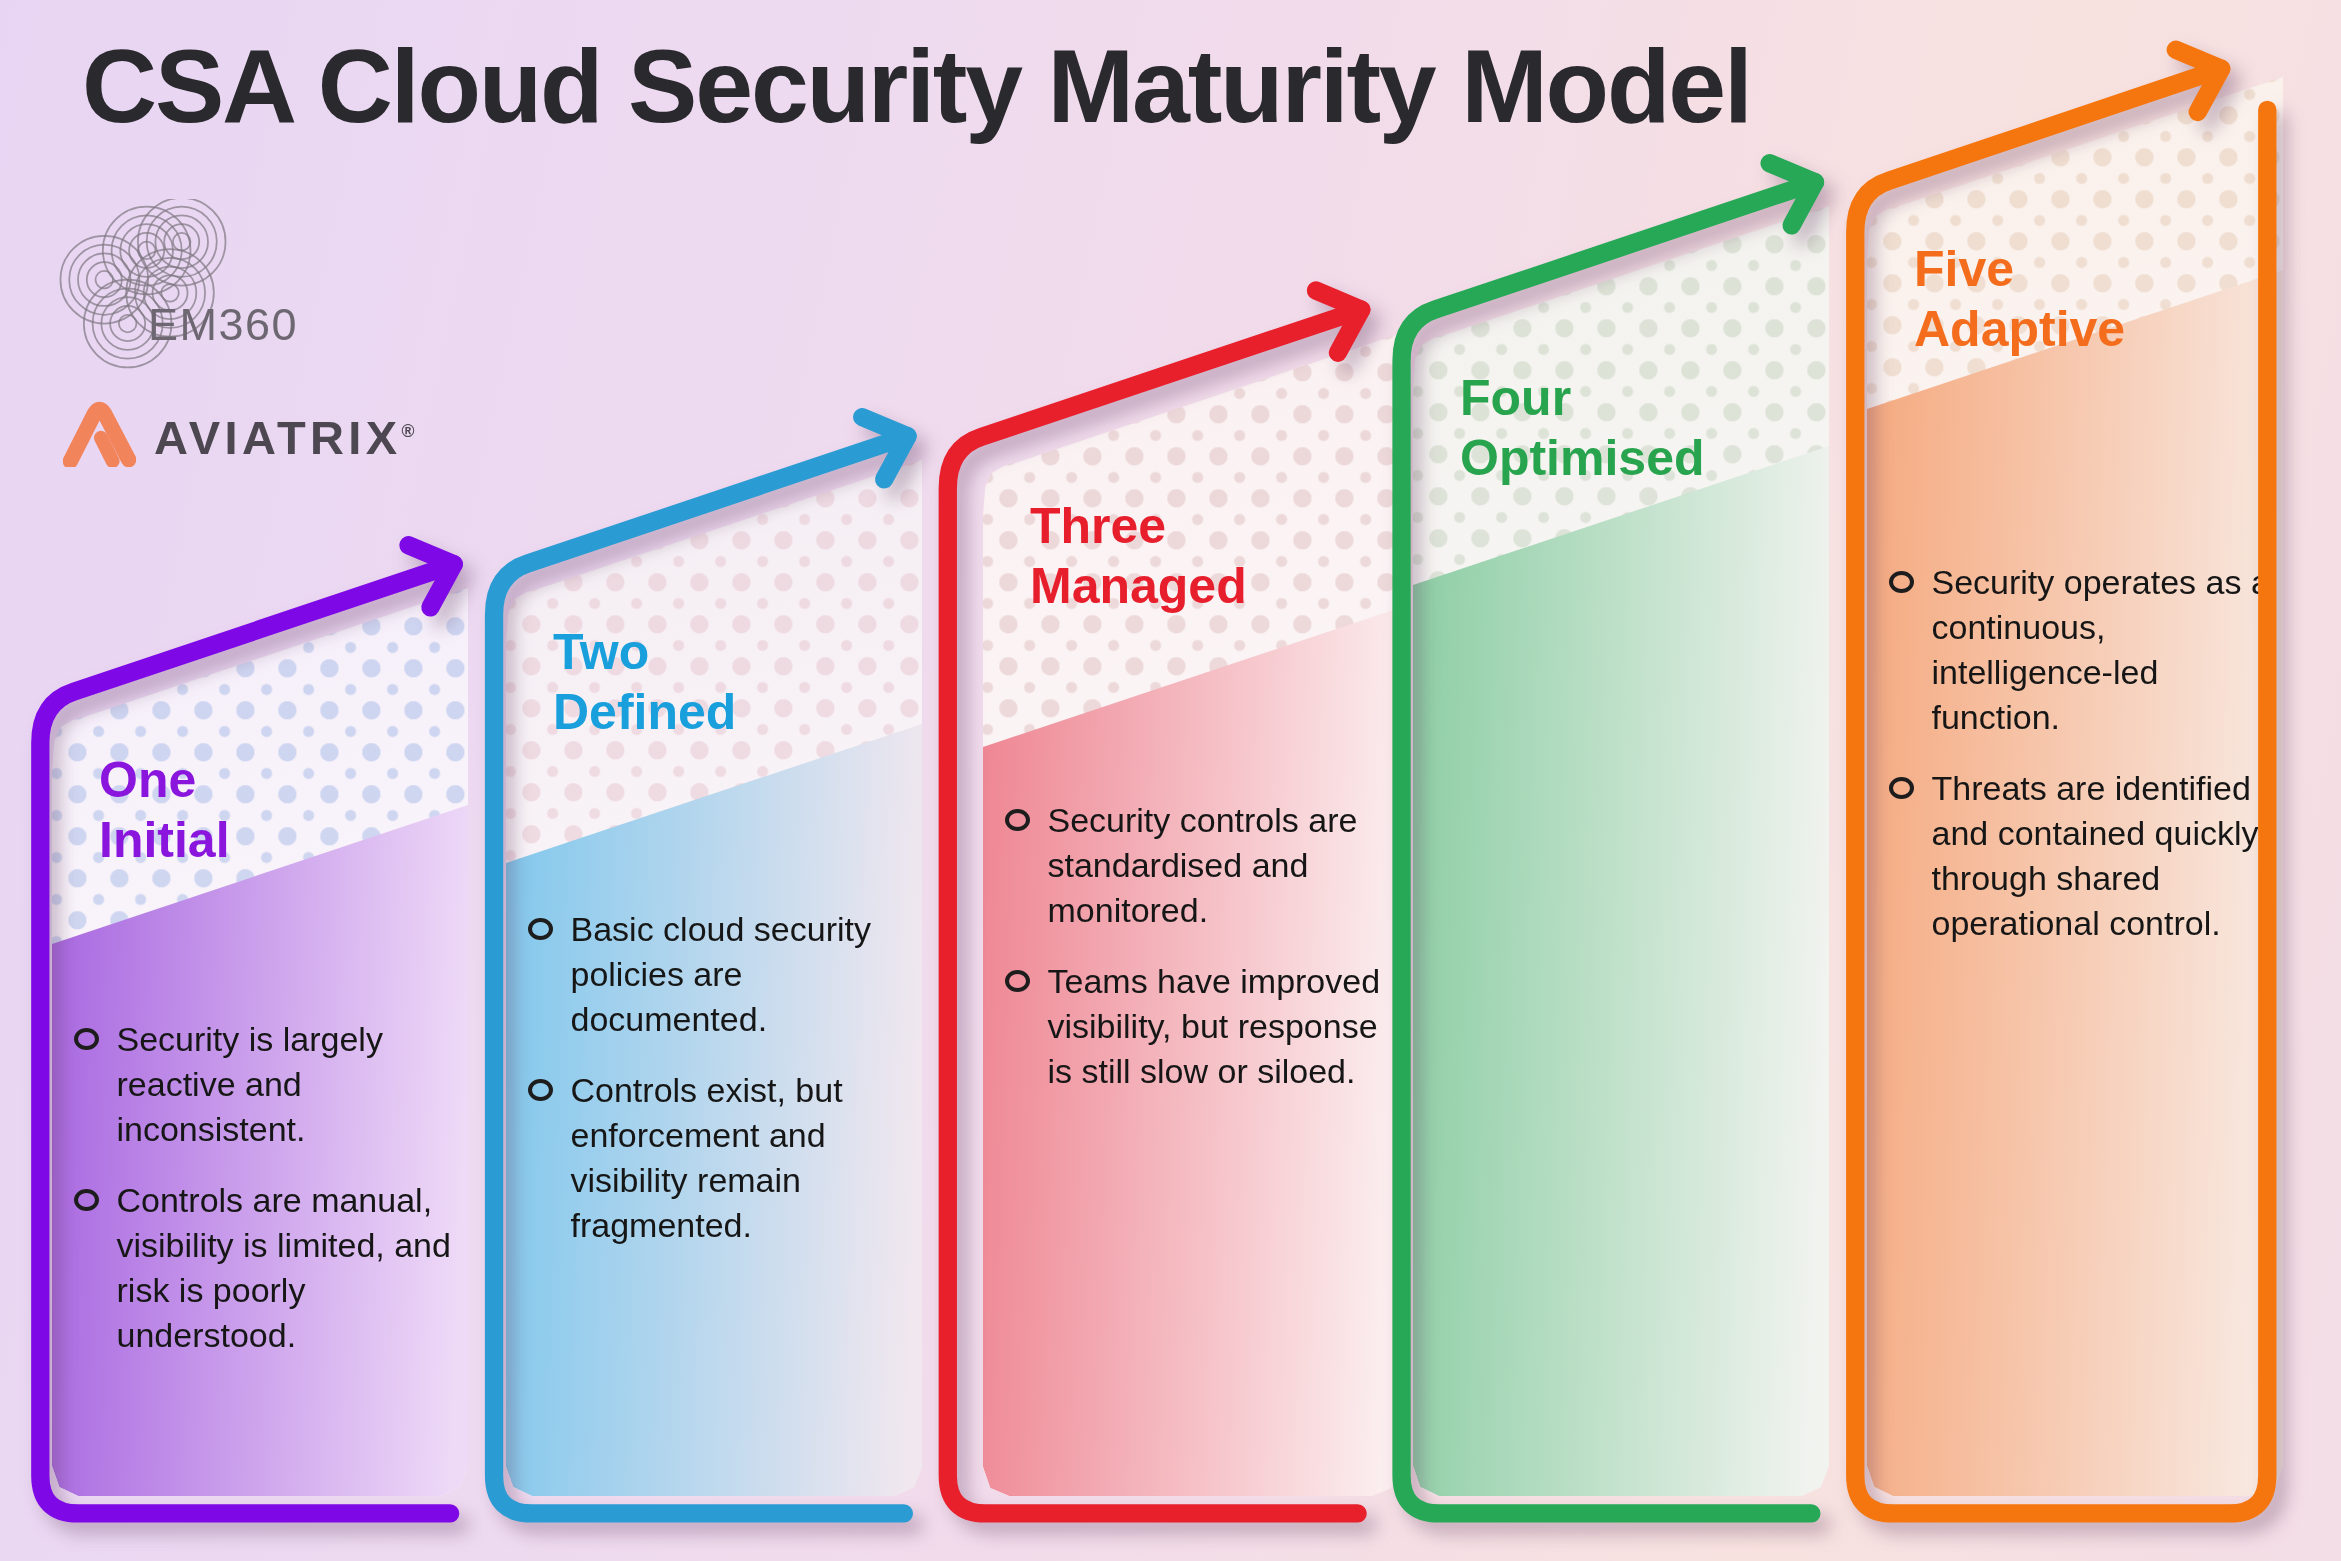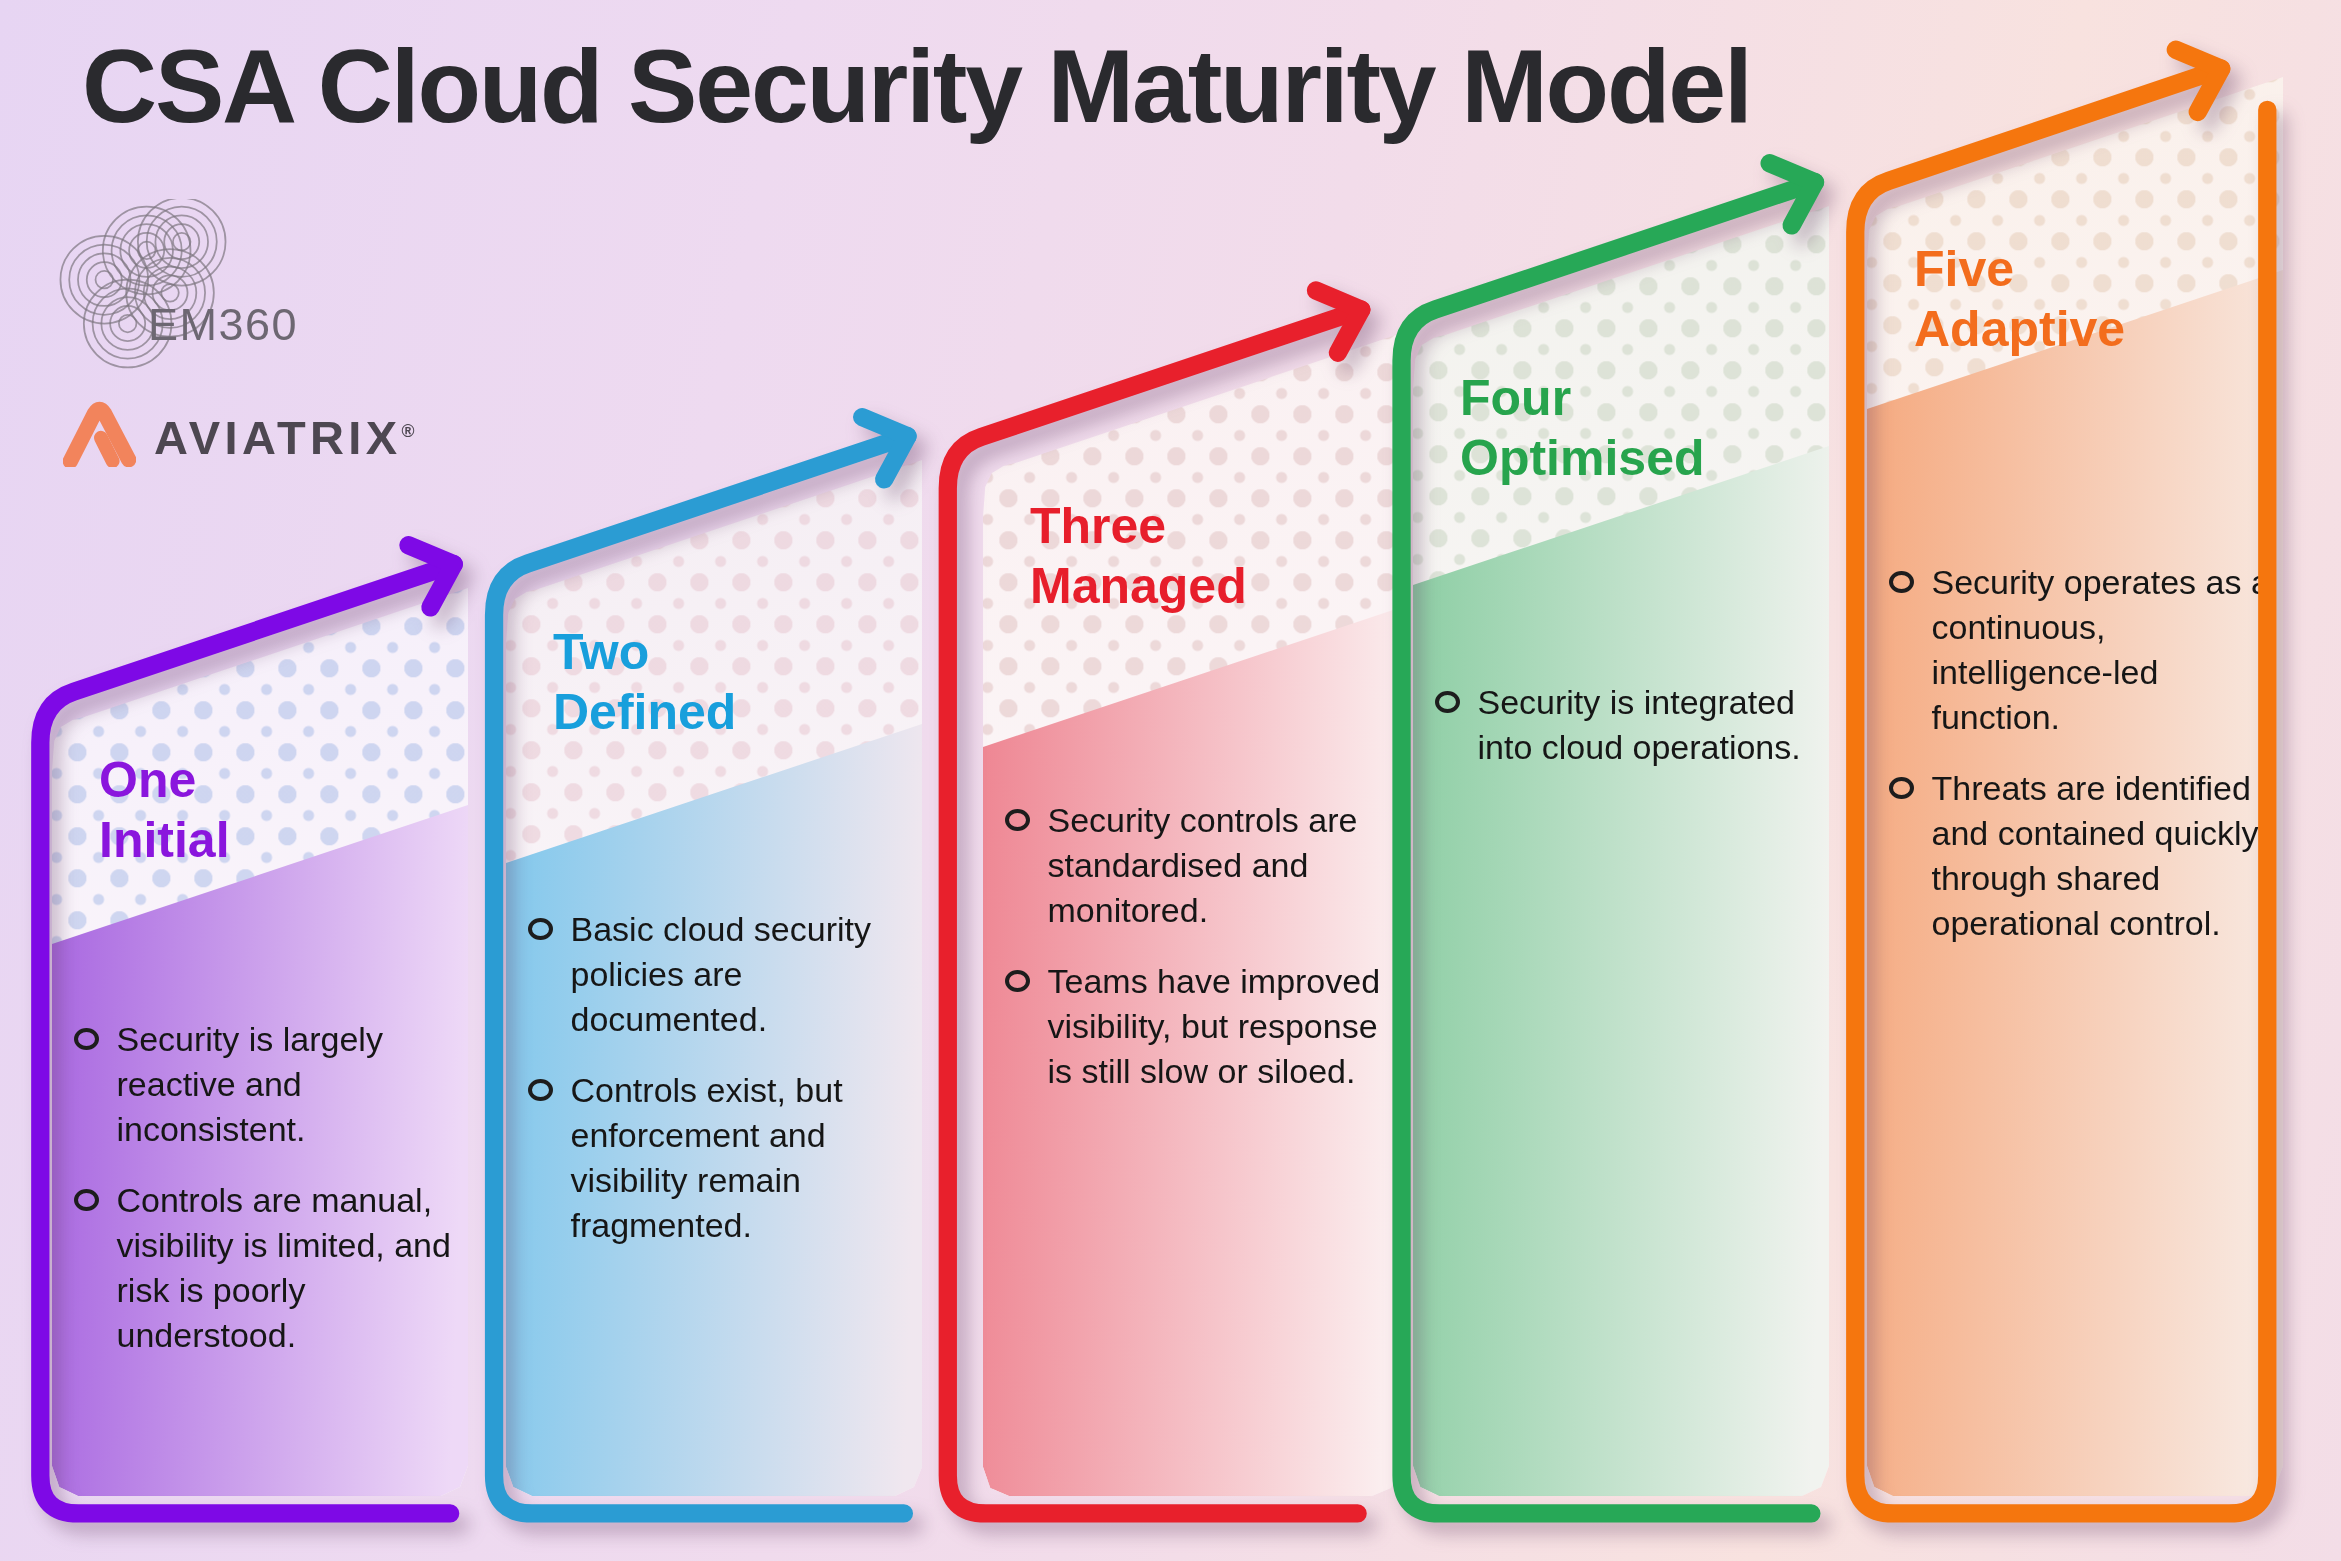--- a/index.html
+++ b/index.html
@@ -164,21 +164,20 @@
   </section>
 
   <section class="stage">
     <div class="panel" style="left: 1413px; top: 174px; width: 416px; height: 1322px; --accent: #27a44d; --panelbg: #f2f2ed; --dot: rgba(205,215,198,0.6); --bt: 506px; clip-path: polygon(0px 214px, 2.2px 185px, 8.8px 171px, 20.5px 164px, 32px 161px, 416px 32px, 416px 1292px, 408px 1313px, 389px 1322px, 26px 1322px, 7.3px 1313px, 0px 1292px);">
       <div class="fill" style="background: linear-gradient(92deg, rgb(138, 205, 162) 0%, rgb(241, 243, 239) 96%); clip-path: polygon(0px 411px, 416px 272px, 416px 1292px, 408px 1313px, 389px 1322px, 26px 1322px, 7.3px 1313px, 0px 1292px);"></div>
       <h2 class="heading">
         <span>Four</span>
         <span>Optimised</span>
       </h2>
       <ul class="bullets">
-        <li>Security is integrated into cloud operations.</li>
       </ul>
     </div>
   </section>
 
   <section class="stage">
     <div class="panel" style="left: 1867px; top: 45px; width: 416px; height: 1451px; --accent: #f36d1d; --panelbg: #faf0ea; --dot: rgba(230,205,185,0.55); --bt: 515px; clip-path: polygon(0px 214px, 2.2px 185px, 8.8px 171px, 20.5px 164px, 32px 161px, 416px 32px, 416px 1421px, 408px 1442px, 389px 1451px, 26px 1451px, 7.3px 1442px, 0px 1421px);">
       <div class="fill" style="background: linear-gradient(92deg, rgb(245, 168, 125) 0%, rgb(248, 234, 227) 96%); clip-path: polygon(0px 364px, 416px 225px, 416px 1421px, 408px 1442px, 389px 1451px, 26px 1451px, 7.3px 1442px, 0px 1421px);"></div>
       <h2 class="heading">
         <span>Five</span>
         <span>Adaptive</span>

